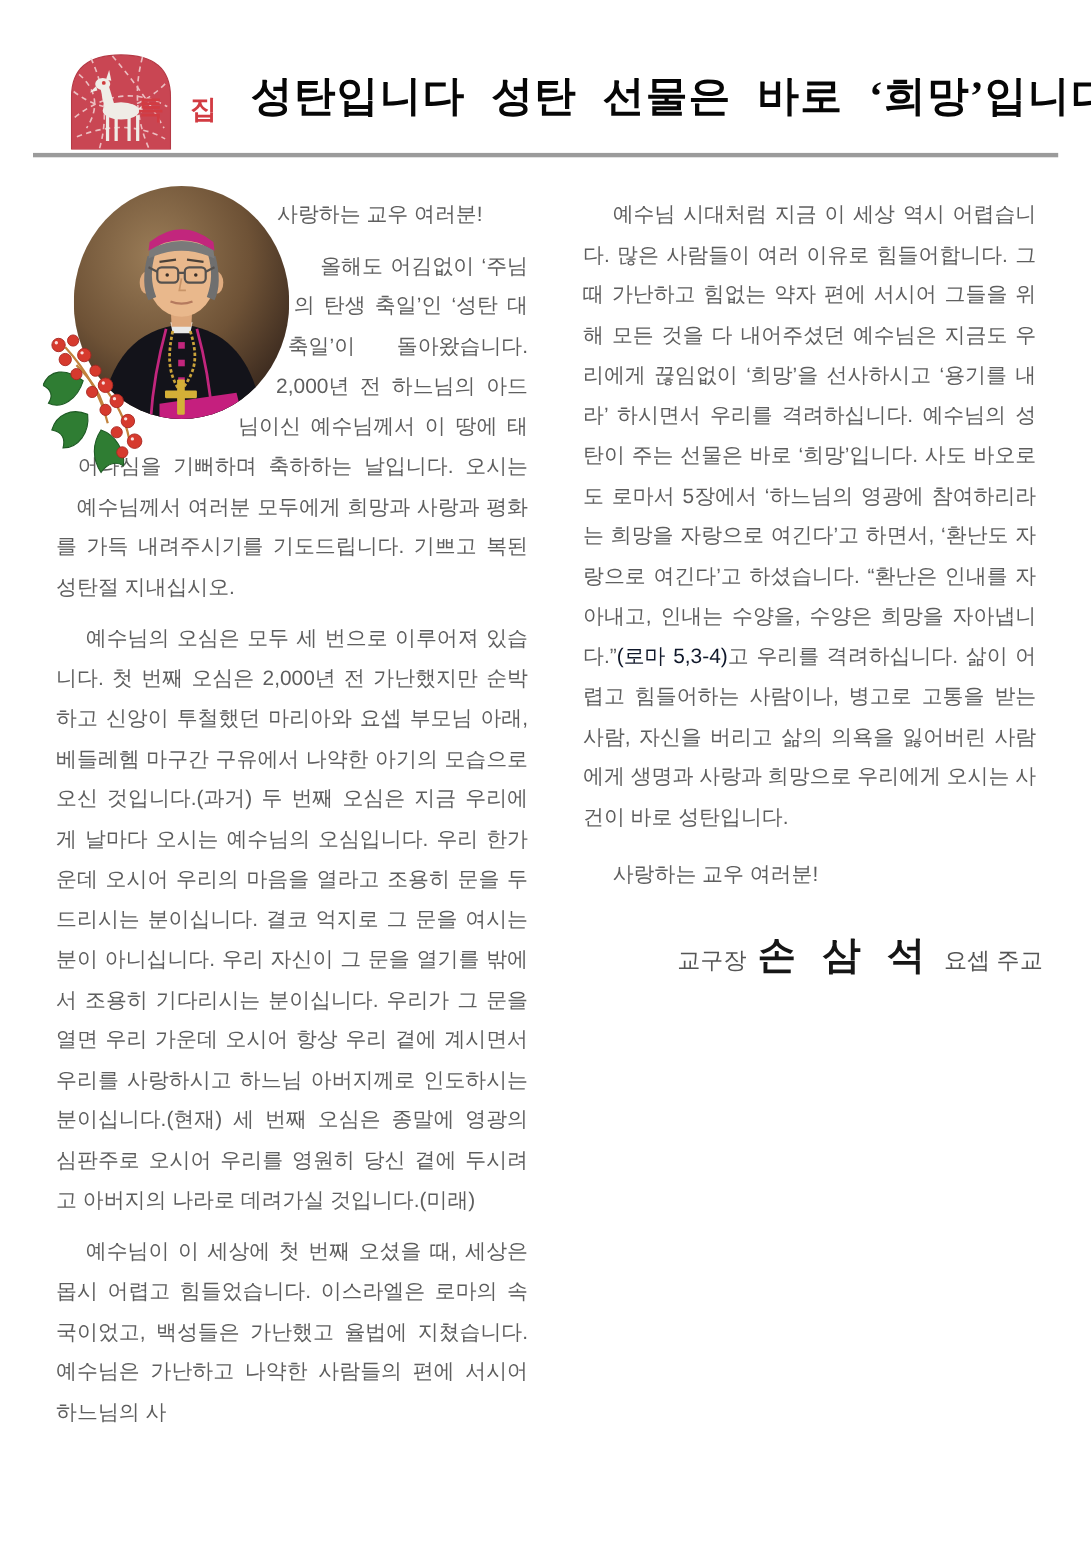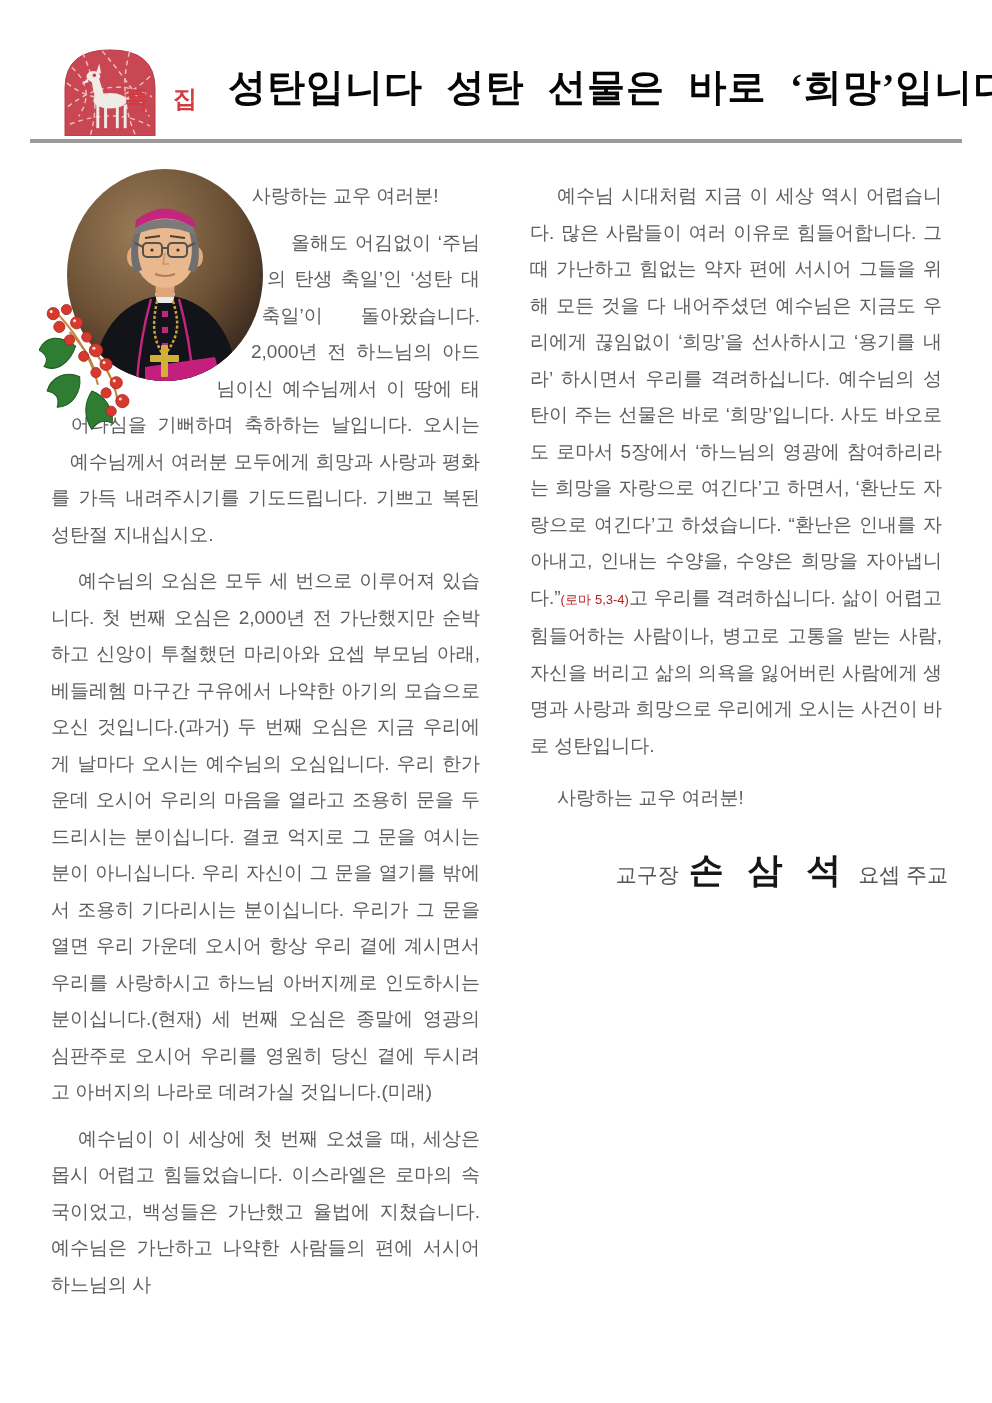--- a/index.html
+++ b/index.html
@@ -17,21 +17,21 @@
         white-space:nowrap;}
   .rule{position:absolute;left:30px;right:30px;top:139px;height:4px;background:#9b9b9b;}
 
   
   .columns{position:absolute;top:168px;left:41px;display:flex;gap:30px;}
   .col-left{width:449px;}
   .col-right{width:432px;}
   .para{margin:10px;font-size:19px;line-height:36.5px;color:#5e5e5e;text-align:justify;}
   .indent{text-indent:27px;}
   .r-space{margin-top:16px;}
-  .cite{font-size:13px;color:#b91c1c;}
+  .cite{font-size:19px;color:#0f172a;}
 
   
   .photo-float{float:left;width:235px;height:298px;position:relative;margin-top:1px;
         shape-outside:polygon(0px 0px,124px 0px,170px 16px,205px 55px,216px 108px,
         202px 160px,166px 198px,124px 210px,30px 218px,20px 226px,18px 298px,0px 298px);
         shape-margin:10px;}
   .oval{position:absolute;left:26px;top:0;width:196px;height:212px;border-radius:50%;
         overflow:hidden;}
   .oval svg{display:block;width:100%;height:100%;}
   .holly{position:absolute;left:-2px;top:128px;width:122px;height:138px;}

